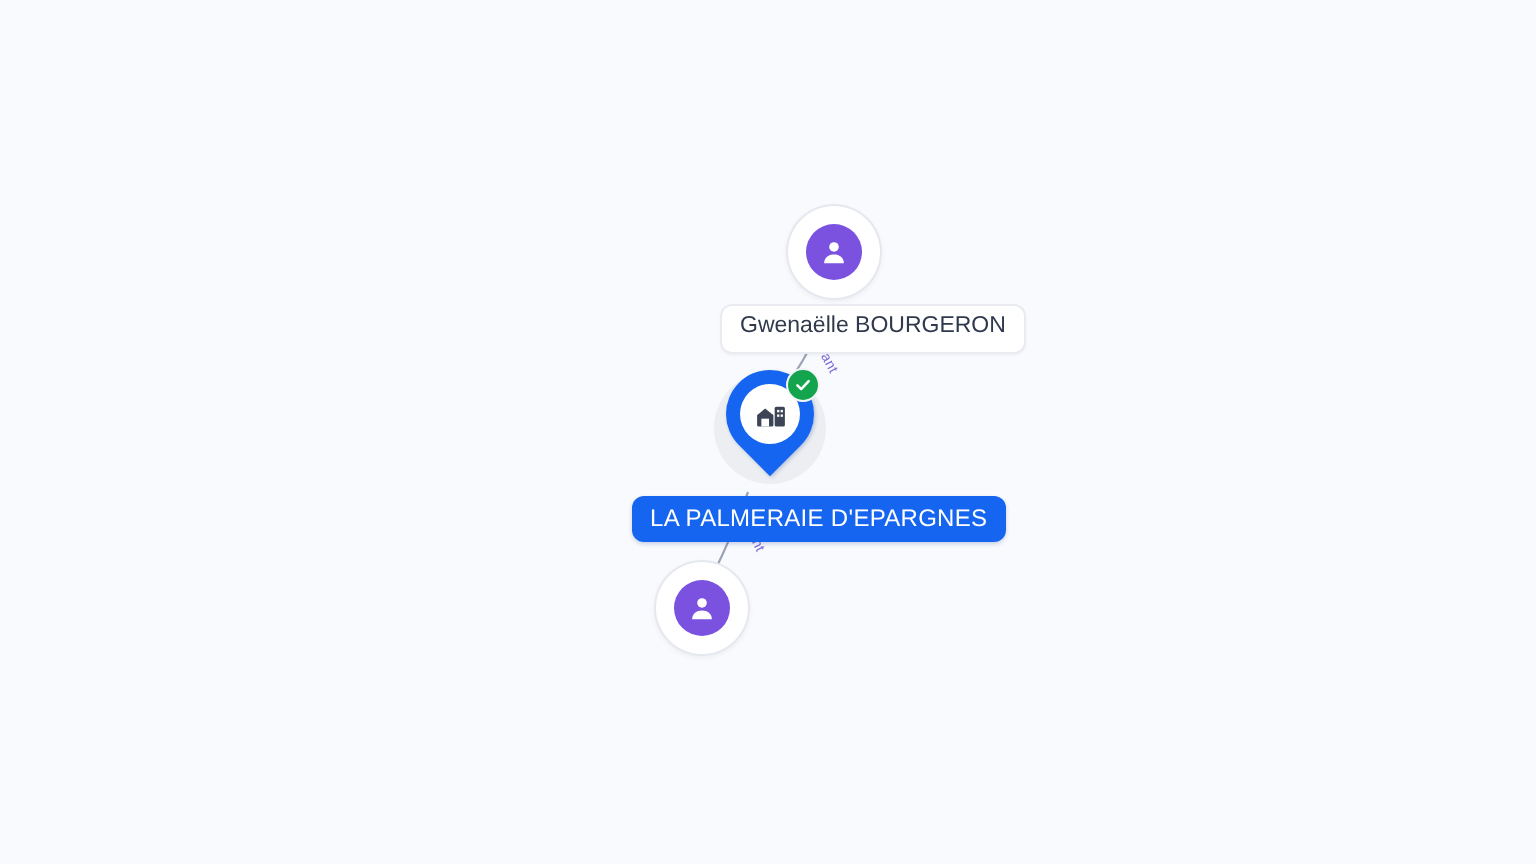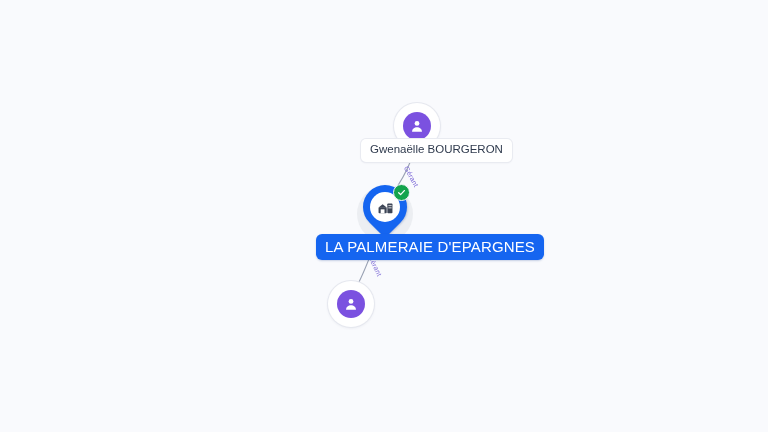--- a/index.html
+++ b/index.html
@@ -111,32 +111,33 @@
 
   
   .node-label {
     position: absolute;
     white-space: nowrap;
     border-radius: 5px;
     line-height: 1;
     display: flex;
     align-items: center;
     justify-content: center;
+    margin-top: 14px;
   }
   .label-person {
     background: #ffffff;
     color: #2f3a4d;
     font-size: 11.5px;
     padding: 5px 9px 6px 9px;
     box-shadow: 0 0 0 1px #e9ebf1, 0 1px 2px rgba(40,50,90,0.10);
   }
   .label-company {
     background: #1565f0;
     color: #ffffff;
-    font-size: 15px;
+    font-size: 12px;
     letter-spacing: 0.15px;
     padding: 5px 9px 6px 9px;
     border-radius: 6px;
     box-shadow: 0 1px 2px rgba(20,60,140,0.22);
   }
 
   
   .edge-label {
     position: absolute;
     font-size: 7px;

